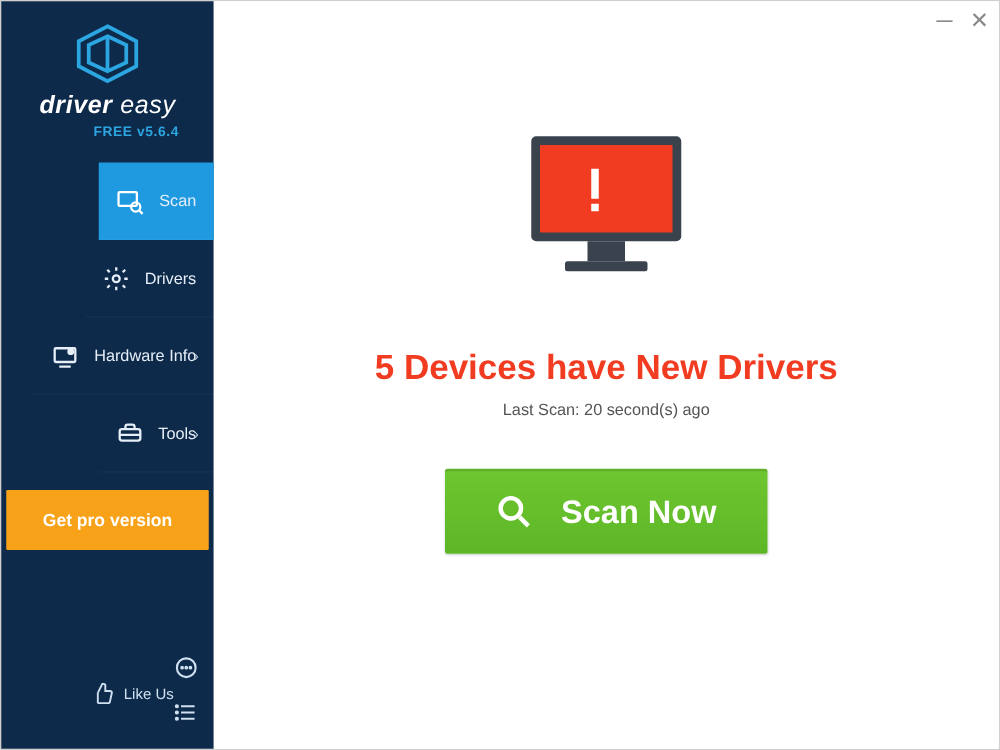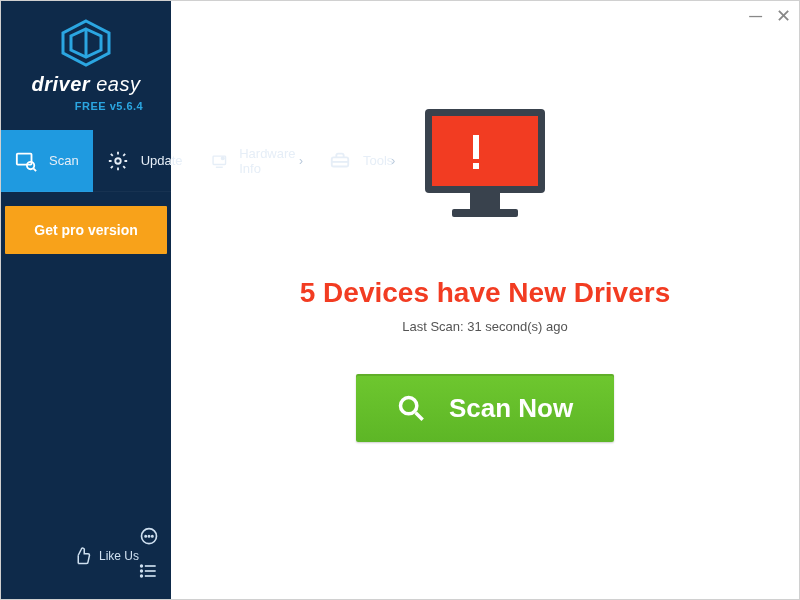--- a/index.html
+++ b/index.html
@@ -9,21 +9,21 @@
   .tc { color: #888; font-size: 18px; line-height: 18px; cursor: pointer; }
   .tc.close { font-weight: 300; }
 
   .sidebar { width: 170px; background: #0e2a4a; color: #fff; display: flex; flex-direction: column; }
   .logo-block { text-align: center; padding: 18px 0 18px; }
   .logo-svg { display: block; margin: 0 auto 6px; }
   .brand { color: #fff; font-size: 20px; letter-spacing: 0.5px; font-weight: 400; font-style: italic; }
   .brand .heavy { font-weight: 700; font-style: italic; }
   .version { color: #2ba6e1; font-size: 11px; margin-top: 4px; font-weight: 700; letter-spacing: 0.5px; margin-left: 46px; }
 
-  .nav { display: flex; flex-direction: row; align-items: flex-end; }
+  .nav { display: flex; flex-direction: column; align-items: flex-end; }
   .nav-item { display: flex; align-items: center; gap: 12px; padding: 0 14px; height: 62px; color: #e6eef7; font-size: 13px; cursor: pointer; position: relative; border-bottom: 1px solid rgba(255,255,255,0.04); }
   .nav-item.active { background: #1f9ae0; }
   .nav-item .chev { position: absolute; right: 12px; color: #b9c9db; font-size: 12px; }
   .nav-label { font-size: 13px; }
 
   .getpro { margin: 14px 4px 0; height: 48px; background: #f8a21a; color: #fff; display: flex; align-items: center; justify-content: center; font-weight: 700; font-size: 14px; cursor: pointer; border-radius: 1px; }
 
   .sidebar-spacer { flex: 1; }
 
   .sidebar-bottom { display: flex; align-items: center; justify-content: flex-end; padding: 10px 12px 14px; color: #cfe0f0; }
@@ -68,21 +68,21 @@
           <line x1="20" y1="20" x2="23" y2="23"></line>
         </svg>
         <span class="nav-label">Scan</span>
       </div>
 
       <div class="nav-item">
         <svg width="22" height="22" viewBox="0 0 24 24" fill="none" stroke="#e6eef7" stroke-width="2">
           <circle cx="12" cy="12" r="3"></circle>
           <path d="M12 2v3M12 19v3M4.2 4.2l2.1 2.1M17.7 17.7l2.1 2.1M2 12h3M19 12h3M4.2 19.8l2.1-2.1M17.7 6.3l2.1-2.1"></path>
         </svg>
-        <span class="nav-label">Update</span>
+        <span class="nav-label">Drivers</span>
       </div>
 
       <div class="nav-item">
         <svg width="22" height="22" viewBox="0 0 24 24" fill="none" stroke="#e6eef7" stroke-width="2">
           <rect x="3" y="5" width="18" height="12" rx="1"></rect>
           <line x1="7" y1="21" x2="17" y2="21"></line>
           <circle cx="17" cy="8" r="2" fill="#e6eef7"></circle>
         </svg>
         <span class="nav-label">Hardware Info</span>
         <span class="chev">›</span>
@@ -143,21 +143,21 @@
         <rect x="15" y="8" width="120" height="84" rx="4" fill="#39424d"></rect>
         <rect x="22" y="15" width="106" height="70" fill="#f23c22"></rect>
         <rect x="63" y="34" width="6" height="24" fill="#fff"></rect>
         <rect x="63" y="62" width="6" height="6" fill="#fff"></rect>
         <rect x="60" y="92" width="30" height="16" fill="#39424d"></rect>
         <rect x="42" y="108" width="66" height="8" rx="2" fill="#39424d"></rect>
       </svg>
     </div>
 
     <div class="headline">5 Devices have New Drivers</div>
-    <div class="lastscan">Last Scan: 31 second(s) ago</div>
+    <div class="lastscan">Last Scan: 20 second(s) ago</div>
 
     <button class="scanbtn">
       <svg viewBox="0 0 24 24" fill="none" stroke="#fff" stroke-width="3">
         <circle cx="10" cy="10" r="7"></circle>
         <line x1="16" y1="16" x2="22" y2="22"></line>
       </svg>
       <span>Scan Now</span>
     </button>
   </div>
 

